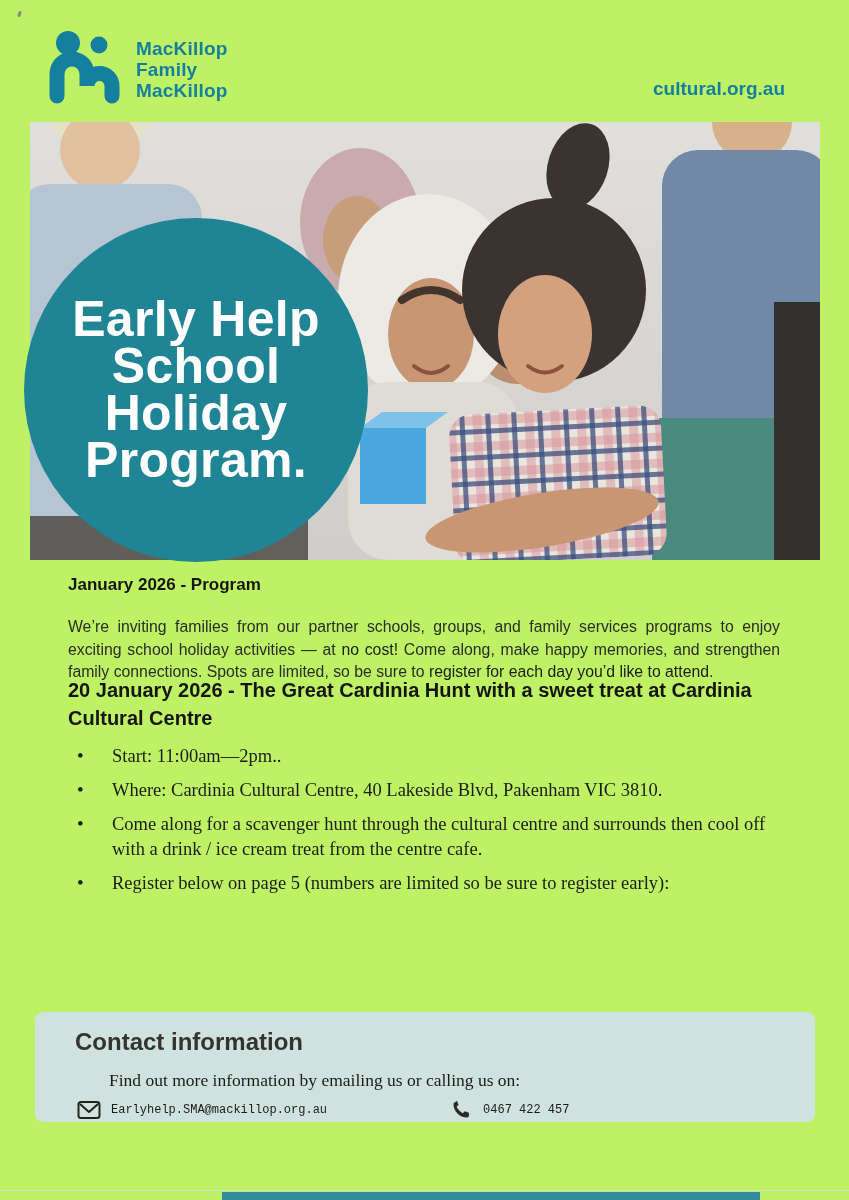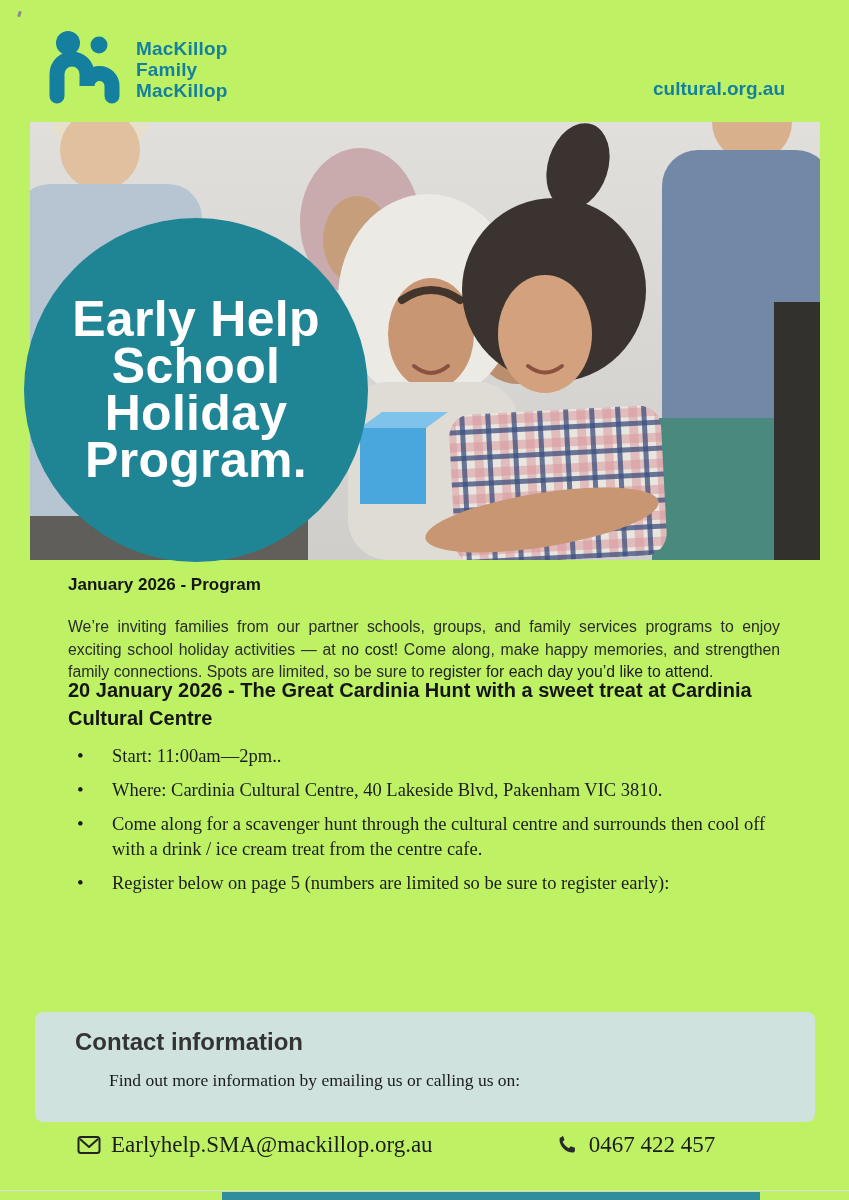--- a/index.html
+++ b/index.html
@@ -27,21 +27,21 @@
   .intro .b{font-weight:normal;color:#1b1b1b;}
   .h2{position:absolute;left:68px;top:676px;width:700px;font-size:20px;line-height:28px;font-weight:bold;color:#151515;}
   .bullets{position:absolute;left:68px;top:738px;width:700px;margin:6px;padding:0;list-style:none;
     font-family:"Liberation Serif",serif;font-size:18.5px;line-height:25px;color:#1c1c1c;}
   .bullets li{position:relative;padding-left:38px;margin-bottom:9px;}
   .bullets li::before{content:"•";position:absolute;left:3px;top:-1px;font-size:19px;color:#1c1c1c;}
   
   .contact-box{position:absolute;left:35px;top:1012px;width:780px;height:110px;background:#CFE2DE;border-radius:8px;}
   .contact-h{position:absolute;left:40px;top:16px;font-size:24px;font-weight:bold;color:#333333;}
   .contact-line{position:absolute;left:42px;top:58px;font-family:"Liberation Serif",serif;font-size:17.5px;color:#1c1c1c;margin-left:32px;}
-  .contact-row{position:absolute;left:42px;top:88px;display:flex;align-items:center;font-family:Liberation Serif, serif;font-size:23px;color:#1c1c1c;margin-top:32px;}
+  .contact-row{position:absolute;left:42px;top:88px;display:flex;align-items:center;font-family:Liberation Mono, monospace;font-size:12px;color:#1c1c1c;}
   .ci{width:24px;height:20px;margin-right:10px;flex:0 0 auto;}
   .phone-group{margin-left:122px;display:flex;align-items:center;justify-content:center;}
   
   .footer-hairline{position:absolute;left:0;top:1190px;width:849px;height:1px;background:#dcdcda;}
   .footer-bar{position:absolute;left:222px;top:1192px;width:538px;height:8px;background:#2F8E99;}
 </style>
 </head>
 <body>
 
 <div class="page">

